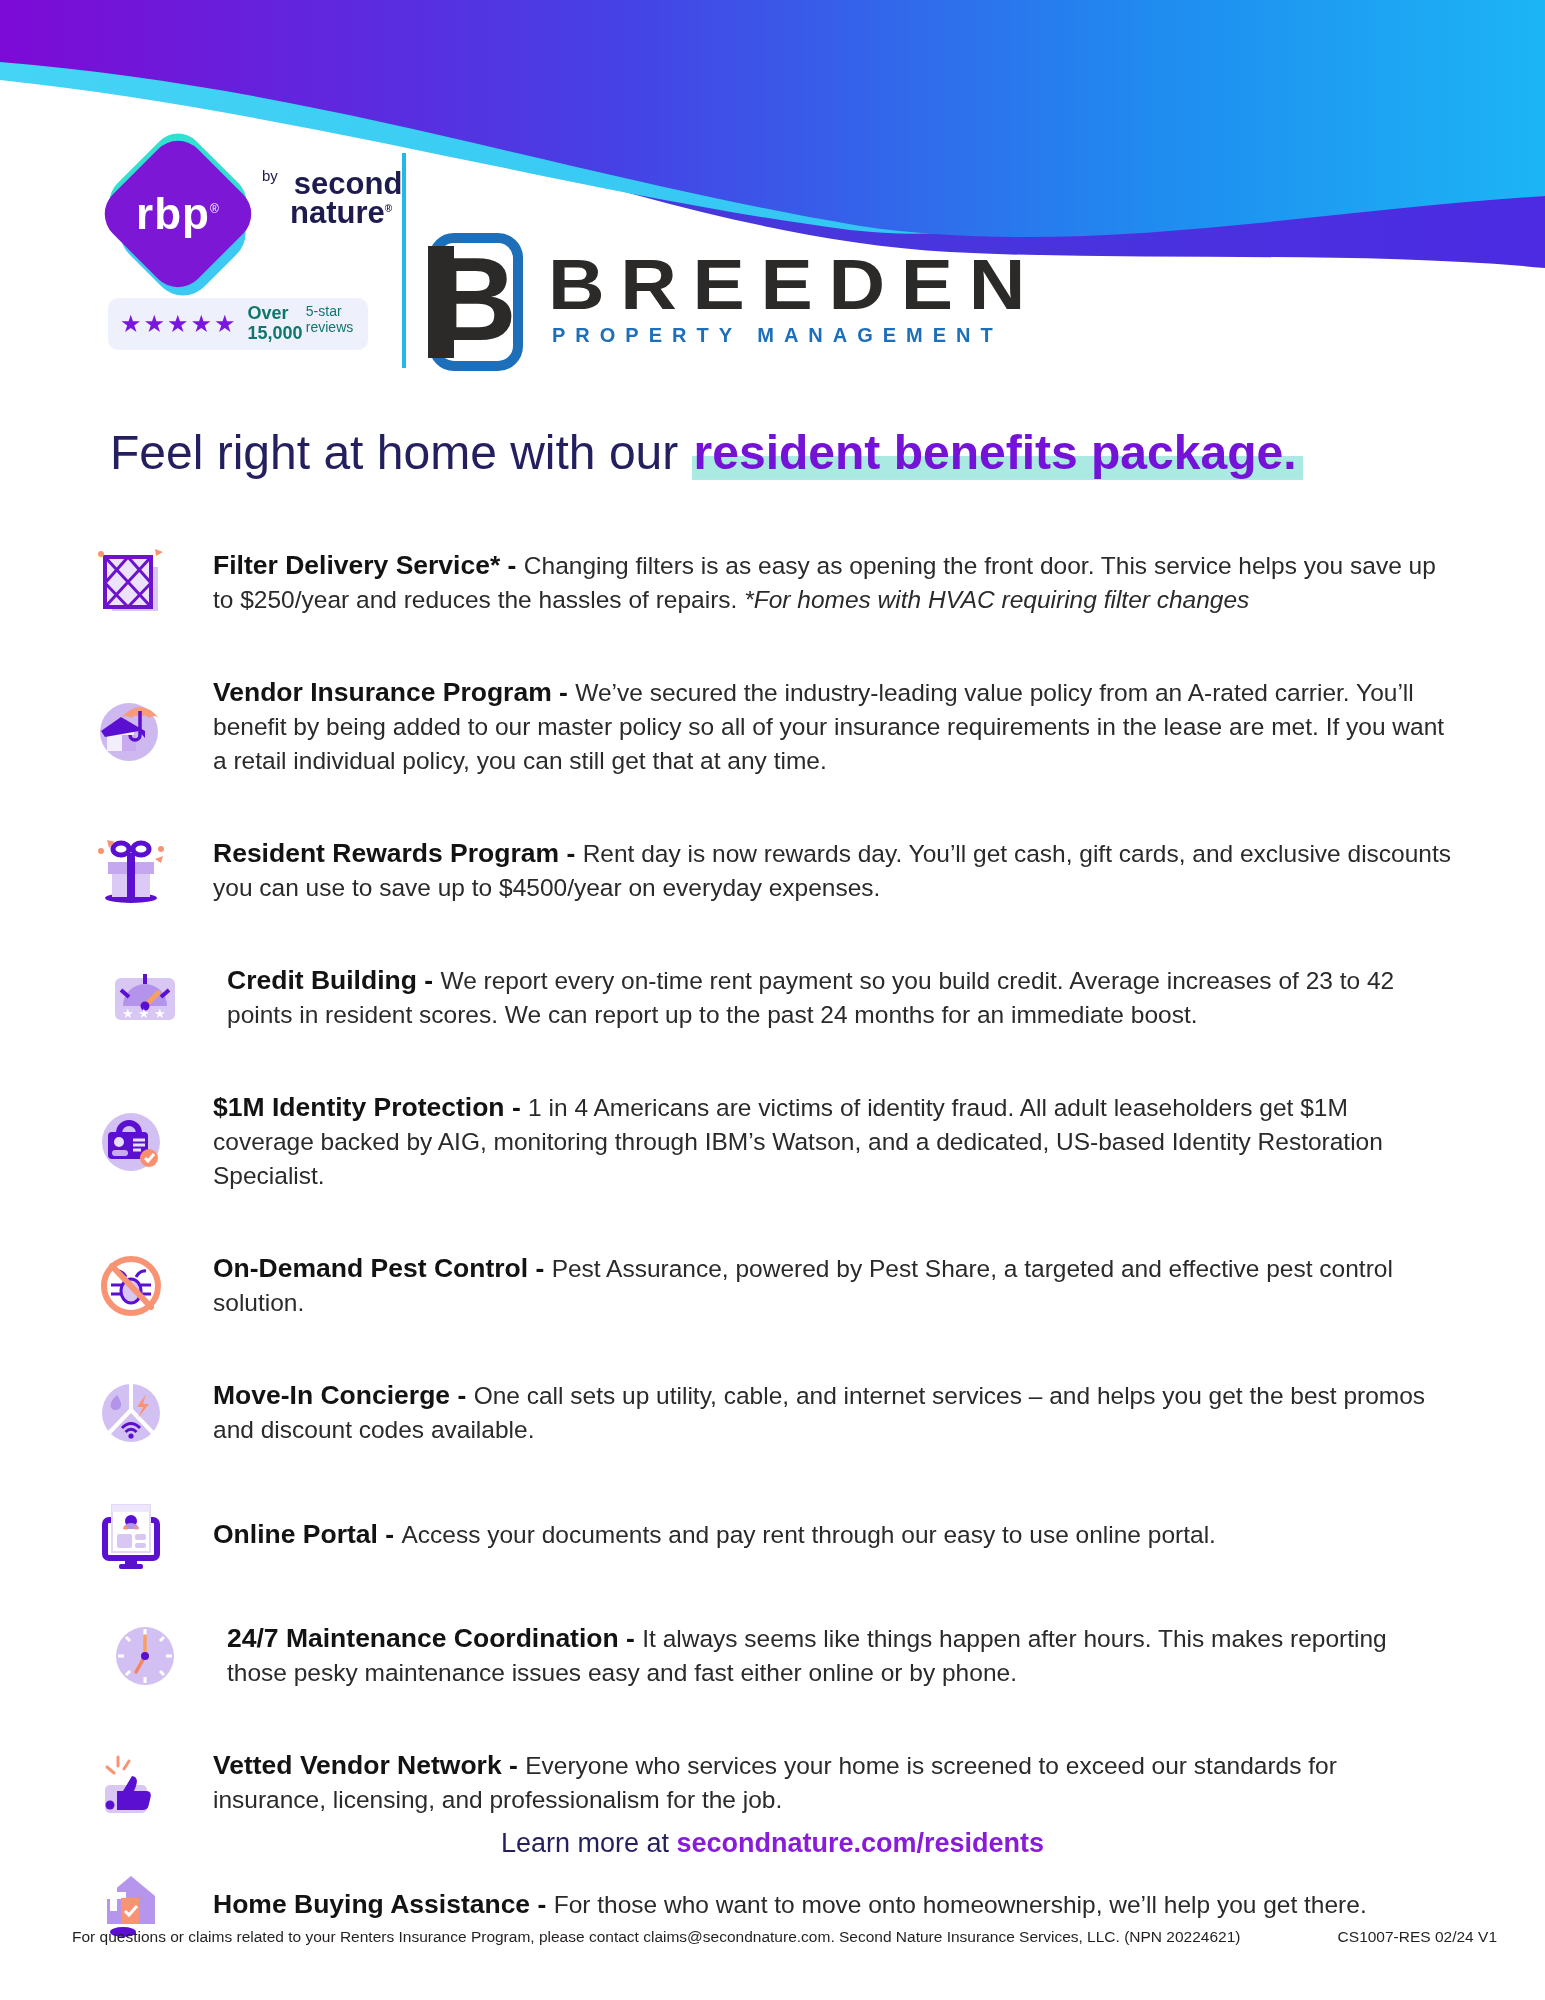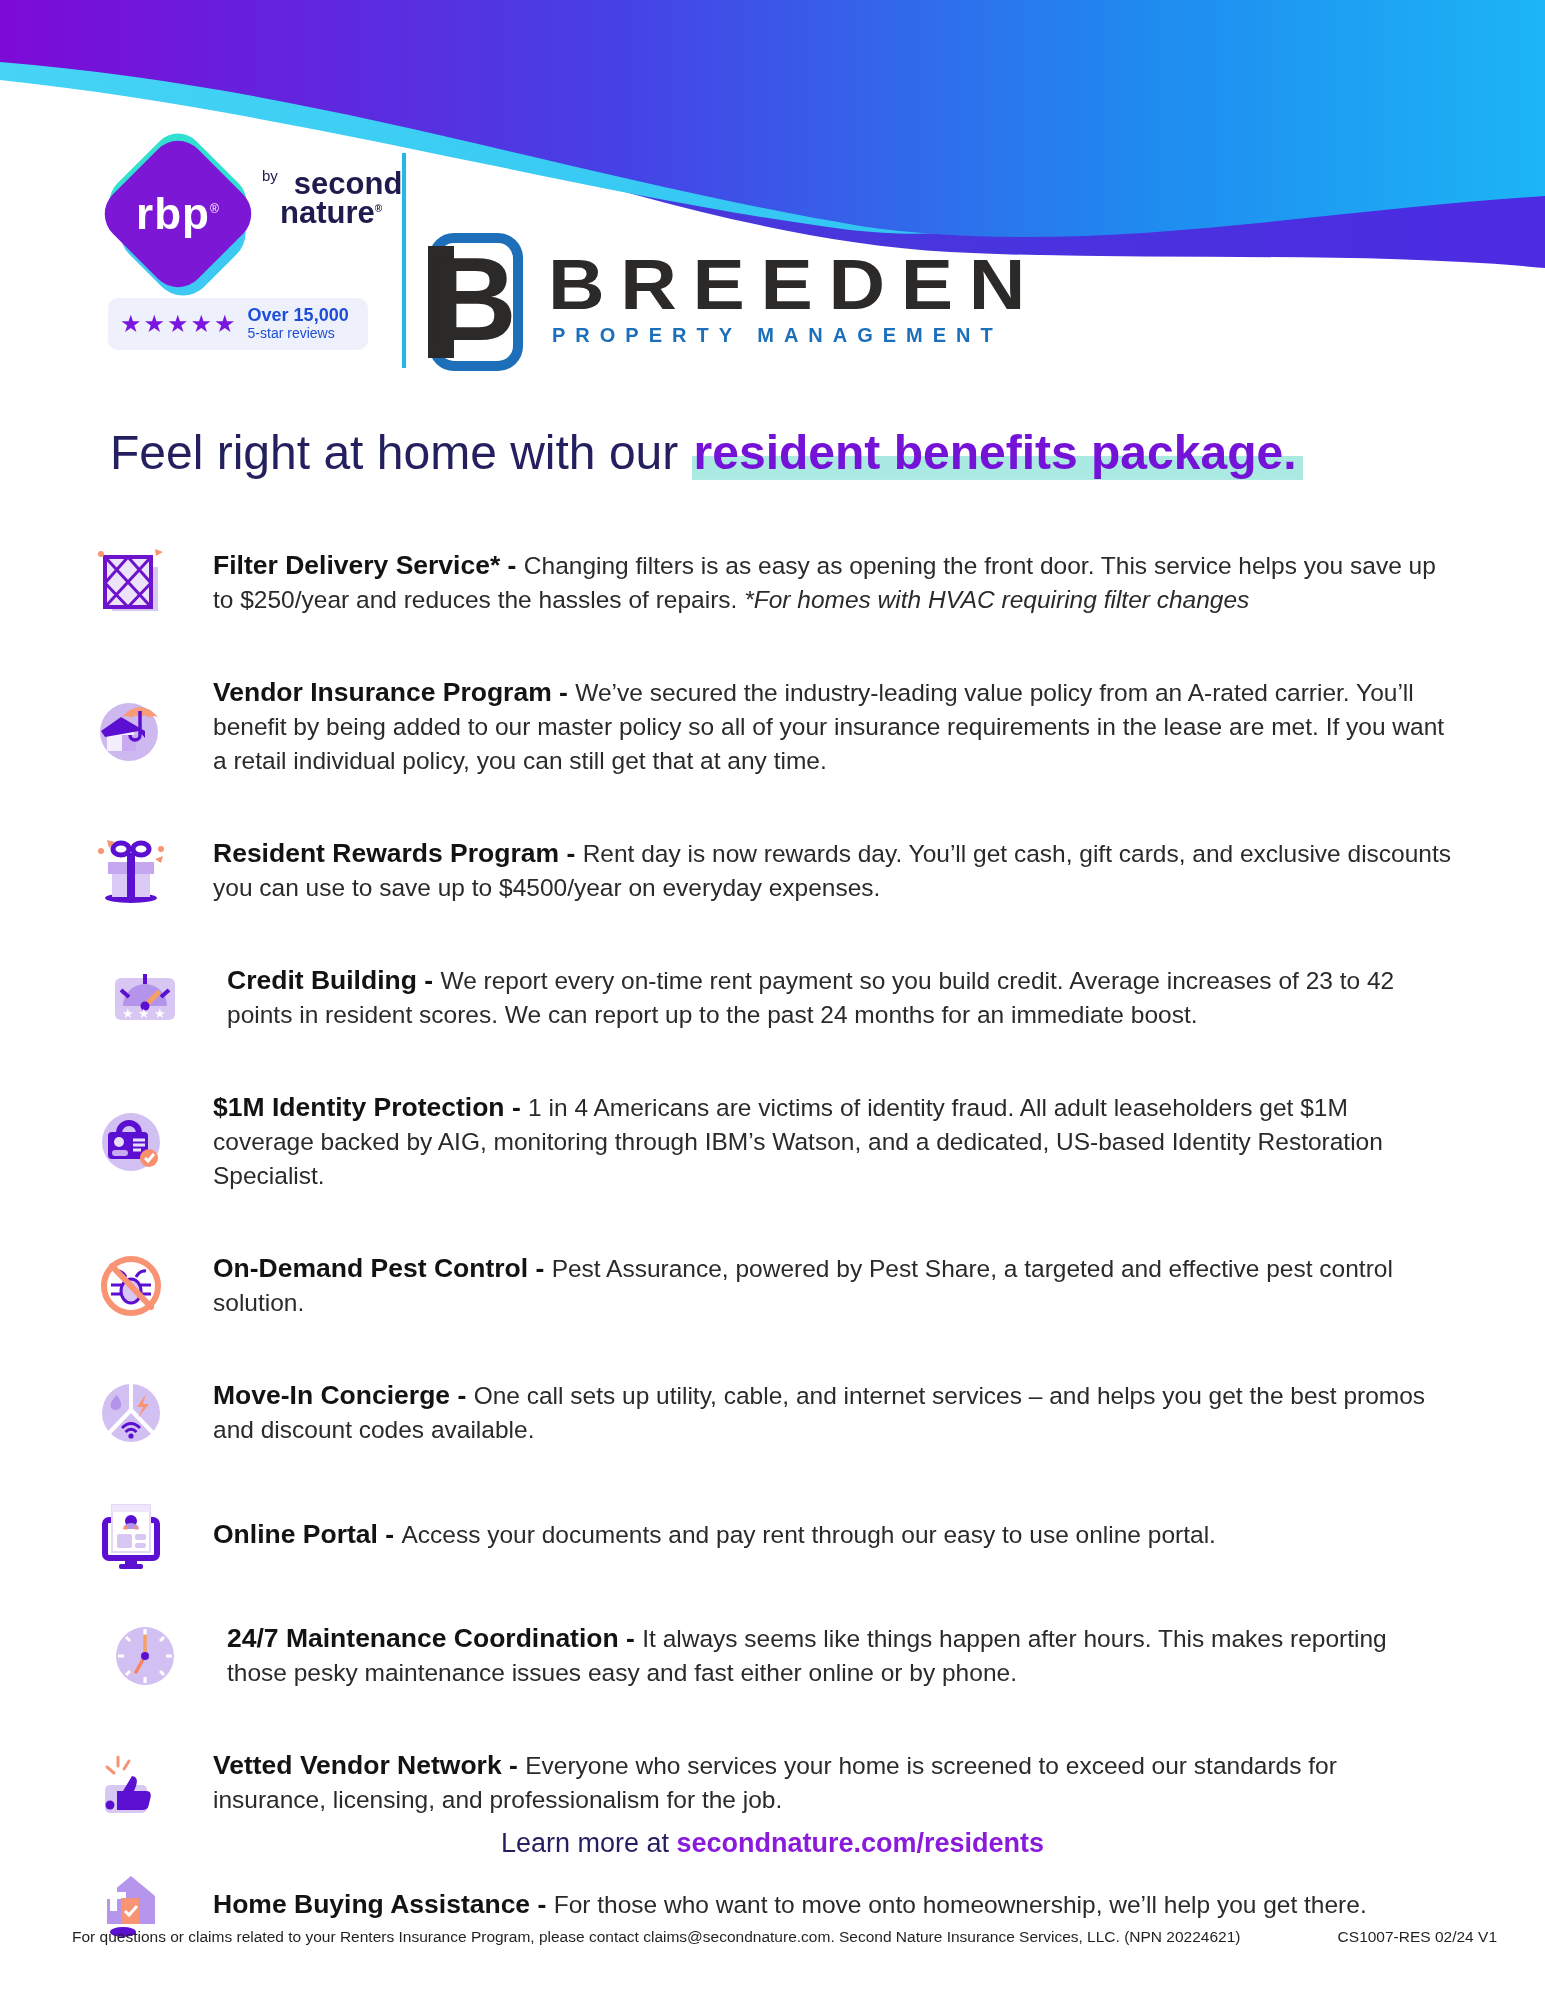--- a/index.html
+++ b/index.html
@@ -15,26 +15,26 @@
   .diamond{position:absolute;border-radius:26px;}
   .diamond.teal{left:14px;top:18px;width:112px;height:112px;background:#31e0d0;transform:rotate(45deg);}
   .diamond.cyan{left:22px;top:52px;width:106px;height:106px;background:#3ec9f2;transform:rotate(45deg);border-radius:30px;}
   .diamond.purple{left:10px;top:26px;width:120px;height:120px;background:#7d17d6;transform:rotate(45deg);border-radius:28px;
     display:flex;align-items:center;justify-content:center;}
   .diamond.purple .inner{transform:rotate(-45deg);color:#fff;font-size:44px;font-weight:700;letter-spacing:1px;}
   .diamond.purple sup{font-size:12px;font-weight:400;}
   .sn-text{position:absolute;left:162px;top:48px;color:#1e1b4e;line-height:1;}
   .sn-text .by{font-size:15px;font-weight:400;vertical-align:top;margin-right:16px;}
   .sn-text .l1,.sn-text .l2{font-size:31px;font-weight:700;letter-spacing:0;}
-  .sn-text .l2{margin-left:18px;margin-top:-2px;}
+  .sn-text .l2{margin-left:28px;margin-top:-2px;}
   .sn-text sup{font-size:10px;}
   .reviews{position:absolute;left:108px;top:298px;width:260px;height:52px;background:#eef0fb;border-radius:10px;
     display:flex;align-items:center;gap:10px;padding:0 12px;box-sizing:border-box;}
   .stars{color:#7b16e0;font-size:24px;letter-spacing:2px;line-height:1;}
-  .rev-text{display:flex;flex-direction:column;line-height:1.1;color:#1d4ed8;}
+  .rev-text{display:flex;flex-direction:row;line-height:1.1;color:#0f766e;}
   .rev-text .big{font-size:18px;font-weight:700;}
   .rev-text .small{font-size:14px;font-weight:400;}
   .divider{position:absolute;left:402px;top:153px;width:4px;height:215px;background:#25b6ea;}
   .breeden{position:absolute;left:428px;top:228px;}
   .b-mark{position:absolute;left:0;top:4px;}
   .b-word{position:absolute;left:120px;top:22px;font-size:70px;font-weight:900;color:#2b2a28;letter-spacing:14px;
     transform:scaleX(1.12);transform-origin:left;line-height:1;white-space:nowrap;}
   .b-tag{position:absolute;left:124px;top:96px;font-size:20px;font-weight:700;color:#1c6fb8;letter-spacing:10px;white-space:nowrap;}
   
   .headline{position:absolute;left:110px;top:424px;font-size:48px;line-height:1.2;white-space:nowrap;}

